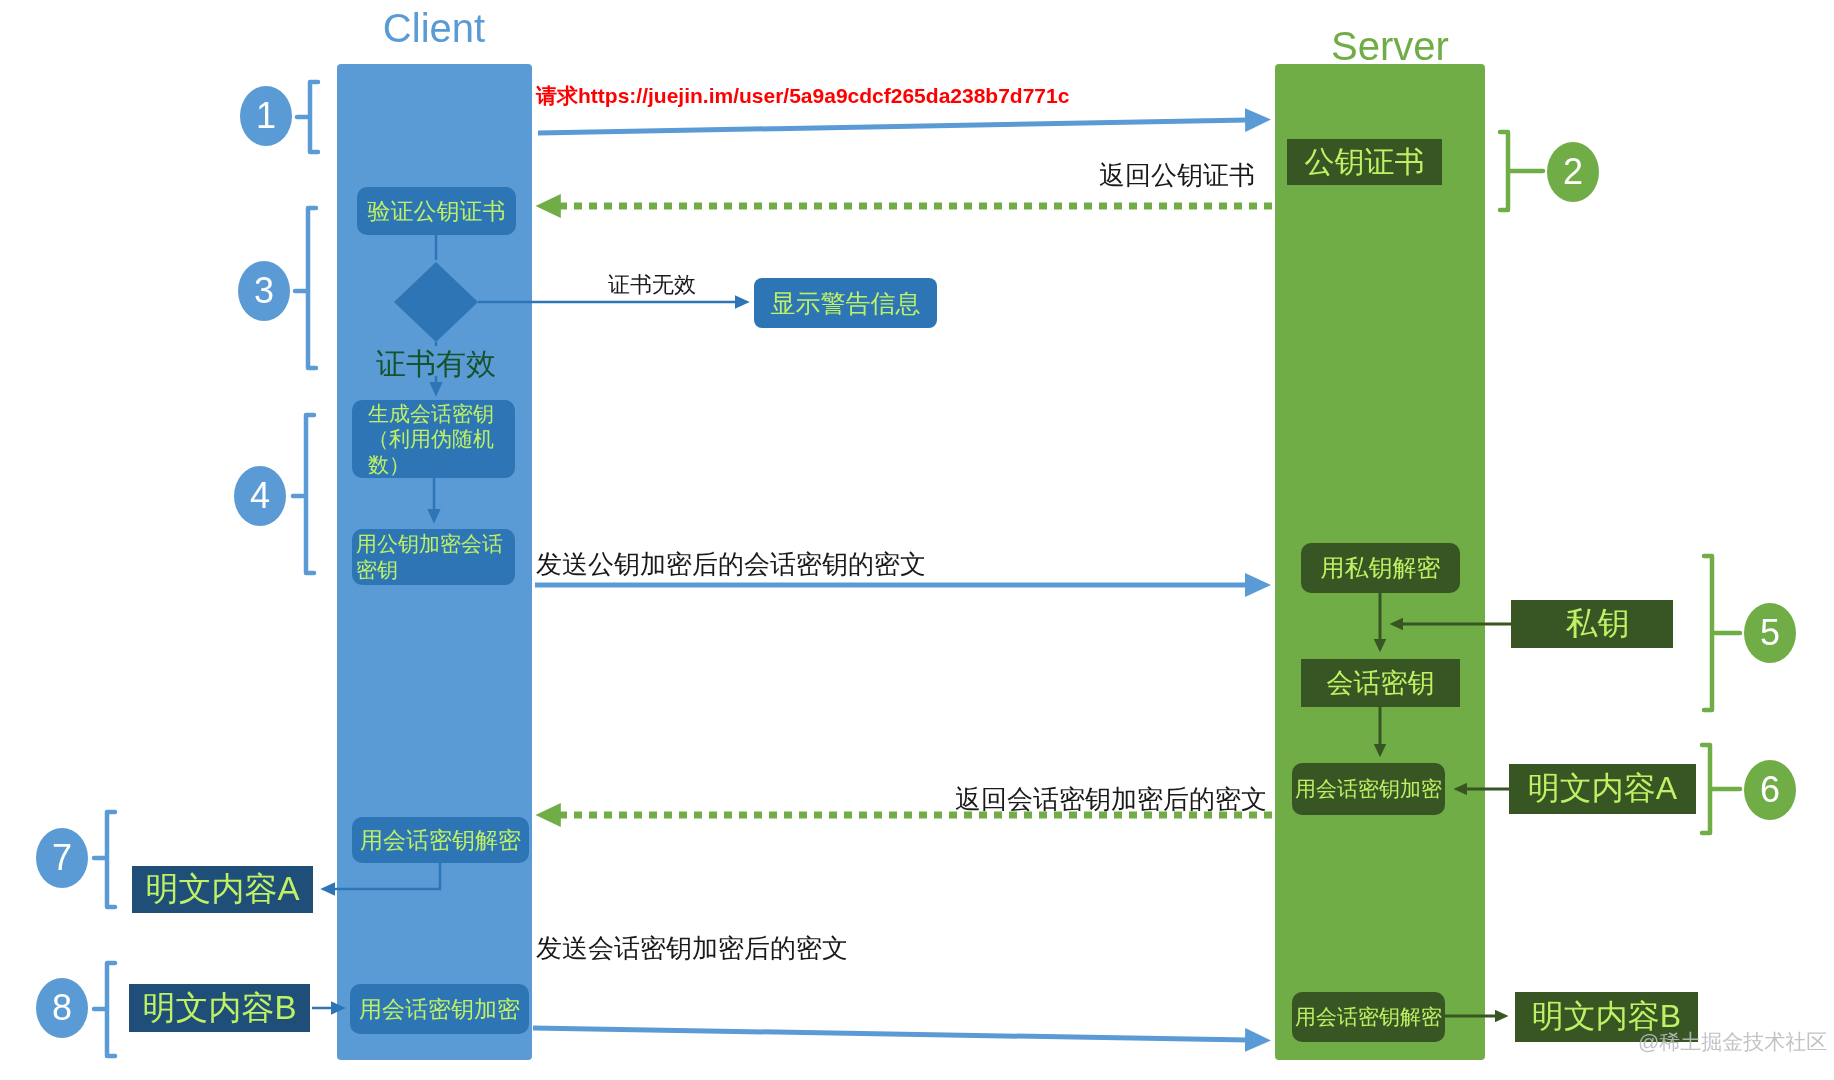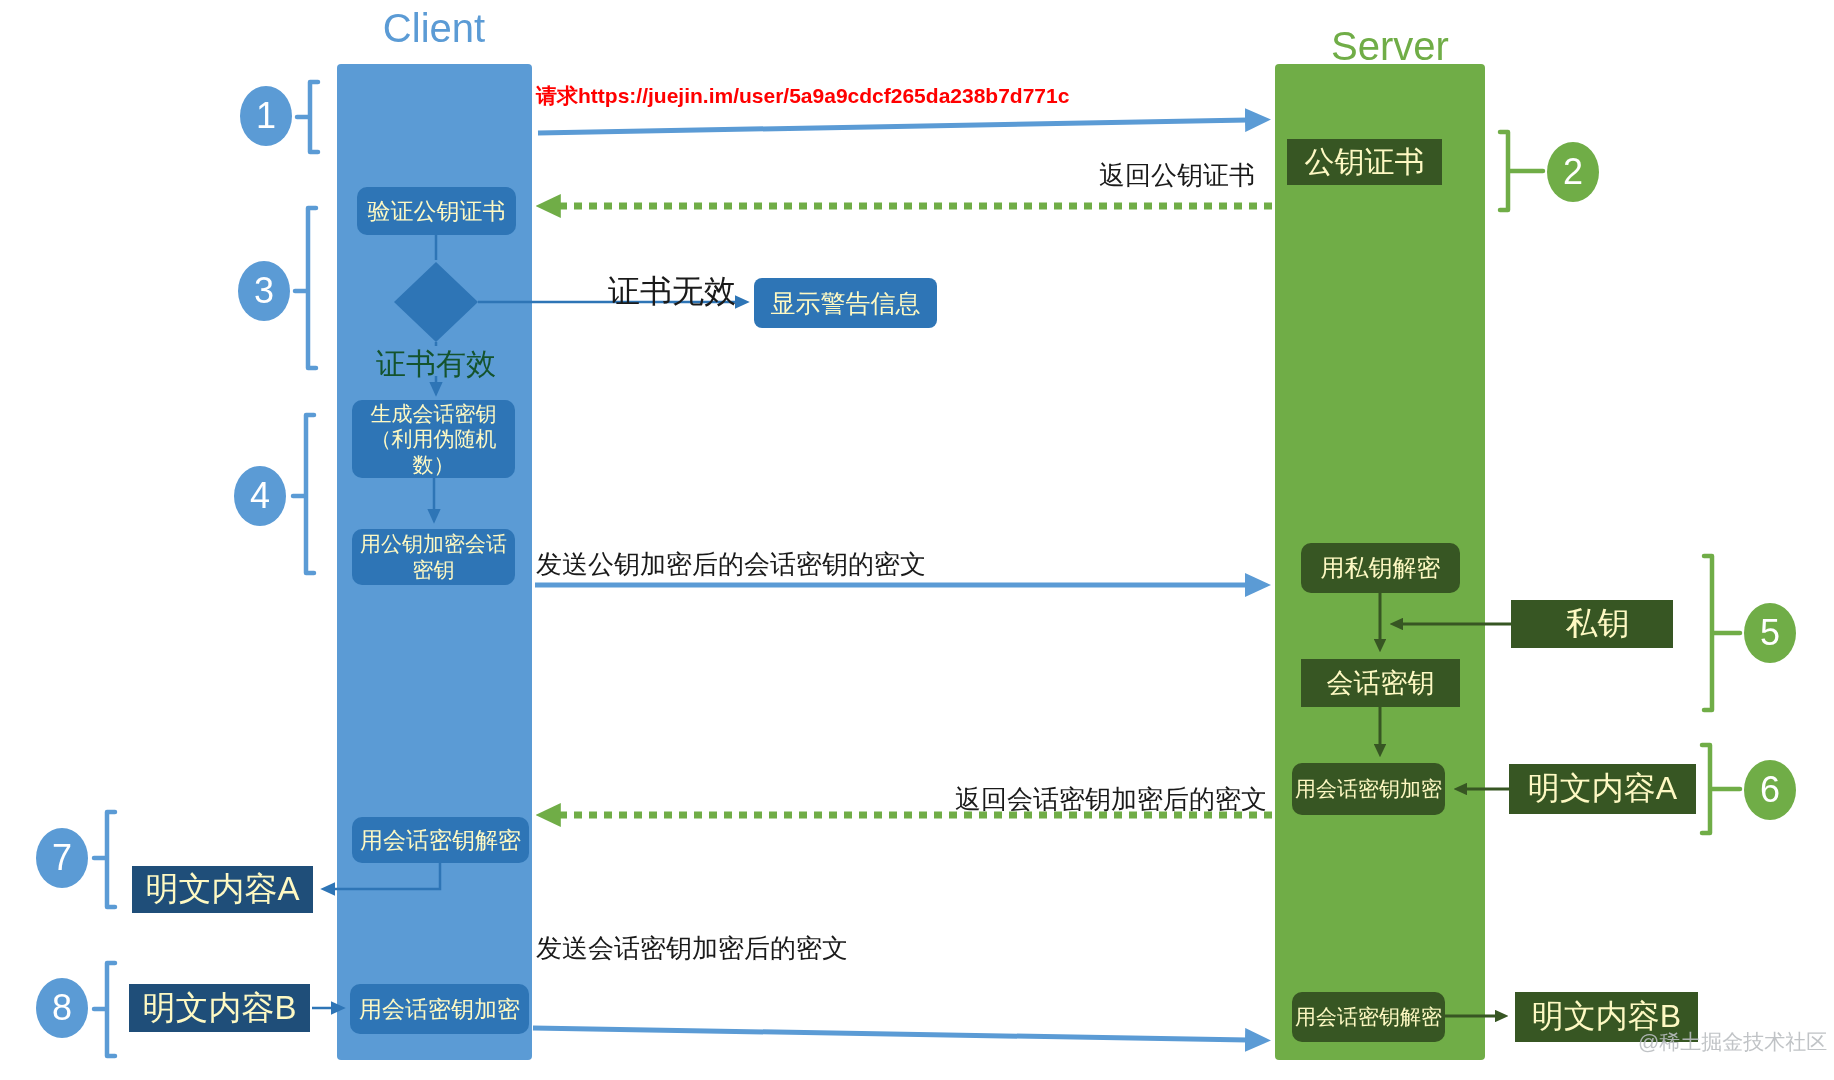--- a/index.html
+++ b/index.html
@@ -1,20 +1,20 @@
 <!DOCTYPE html>
 <html><head>
 <meta charset="utf-8">
 <style>
   html,body{margin:0;padding:0;background:#fff;}
   #canvas{position:relative;width:1834px;height:1080px;background:#fff;overflow:hidden;
           font-family:"Liberation Sans","DejaVu Sans",sans-serif;}
   .col{position:absolute;border-radius:4px;}
   .box{position:absolute;display:flex;align-items:center;justify-content:center;
-       text-align:center;color:#fef9c3;box-sizing:border-box;line-height:1.22;}
+       color:#bef264;box-sizing:border-box;line-height:1.22;}
   .lbl{position:absolute;color:#1a1a1a;white-space:nowrap;}
   .circle{position:absolute;width:52px;height:60px;border-radius:50%;display:flex;
           align-items:center;justify-content:center;color:#fff;font-size:36px;}
   .title{position:absolute;width:220px;text-align:center;font-size:40px;}
   svg{position:absolute;left:0;top:0;}
 </style>
 </head>
 <body>
 
 <div id="canvas">
@@ -77,21 +77,21 @@
   <div class="circle" style="left:238px;top:261px;background:#5B9BD5;">3</div>
   <div class="circle" style="left:234px;top:466px;background:#5B9BD5;">4</div>
   <div class="circle" style="left:1744px;top:603px;background:#70AD47;">5</div>
   <div class="circle" style="left:1744px;top:760px;background:#70AD47;">6</div>
   <div class="circle" style="left:36px;top:828px;background:#5B9BD5;">7</div>
   <div class="circle" style="left:36px;top:978px;background:#5B9BD5;">8</div>
 
   <div class="lbl" style="left:536px;top:82px;font-size:21px;font-weight:bold;color:#FF0000;
        text-shadow:-1px -1px 0 #fff,1px -1px 0 #fff,-1px 1px 0 #fff,1px 1px 0 #fff,0 0 4px #fff;">请求https://juejin.im/user/5a9a9cdcf265da238b7d771c</div>
   <div class="lbl" style="left:1035px;top:158px;width:220px;text-align:right;font-size:26px;">返回公钥证书</div>
-  <div class="lbl" style="left:608px;top:270px;font-size:32px;font-family:Liberation Mono, monospace;">证书无效</div>
+  <div class="lbl" style="left:608px;top:270px;font-size:22px;font-family:Liberation Mono, monospace;">证书无效</div>
   <div class="lbl" style="left:356px;top:344px;width:160px;text-align:center;font-size:30px;color:#14532d;">证书有效</div>
   <div class="lbl" style="left:536px;top:547px;font-size:26px;">发送公钥加密后的会话密钥的密文</div>
   <div class="lbl" style="left:955px;top:763px;width:302px;text-align:right;font-size:26px;margin-top:19px;">返回会话密钥加密后的密文</div>
   <div class="lbl" style="left:536px;top:931px;font-size:26px;">发送会话密钥加密后的密文</div>
 
   <div class="box" style="left:357px;top:187px;width:159px;height:48px;background:#2E75B6;border-radius:10px;font-size:23px;">验证公钥证书</div>
   <div class="box" style="left:754px;top:278px;width:183px;height:50px;background:#2E75B6;border-radius:8px;font-size:25px;">显示警告信息</div>
   <div class="box" style="left:352px;top:400px;width:163px;height:78px;background:#2E75B6;border-radius:10px;font-size:21px;padding:0 16px;">生成会话密钥（利用伪随机数）</div>
   <div class="box" style="left:352px;top:529px;width:163px;height:56px;background:#2E75B6;border-radius:10px;font-size:21px;padding:0 4px;">用公钥加密会话密钥</div>
   <div class="box" style="left:352px;top:817px;width:177px;height:46px;background:#2E75B6;border-radius:10px;font-size:23px;">用会话密钥解密</div>

